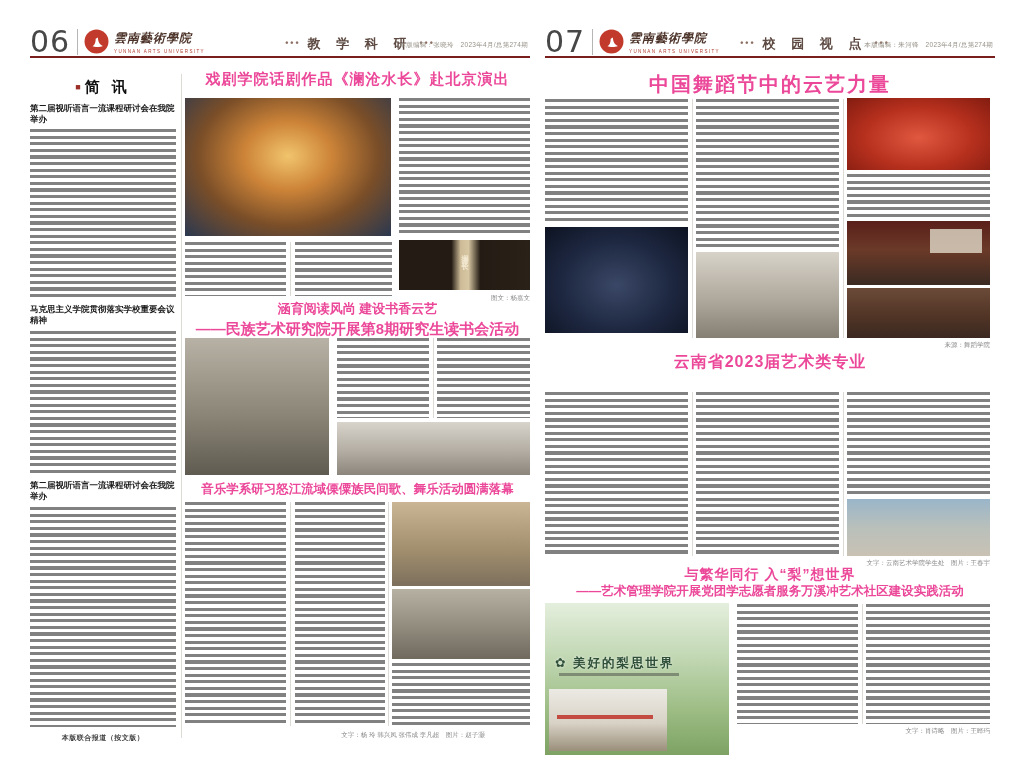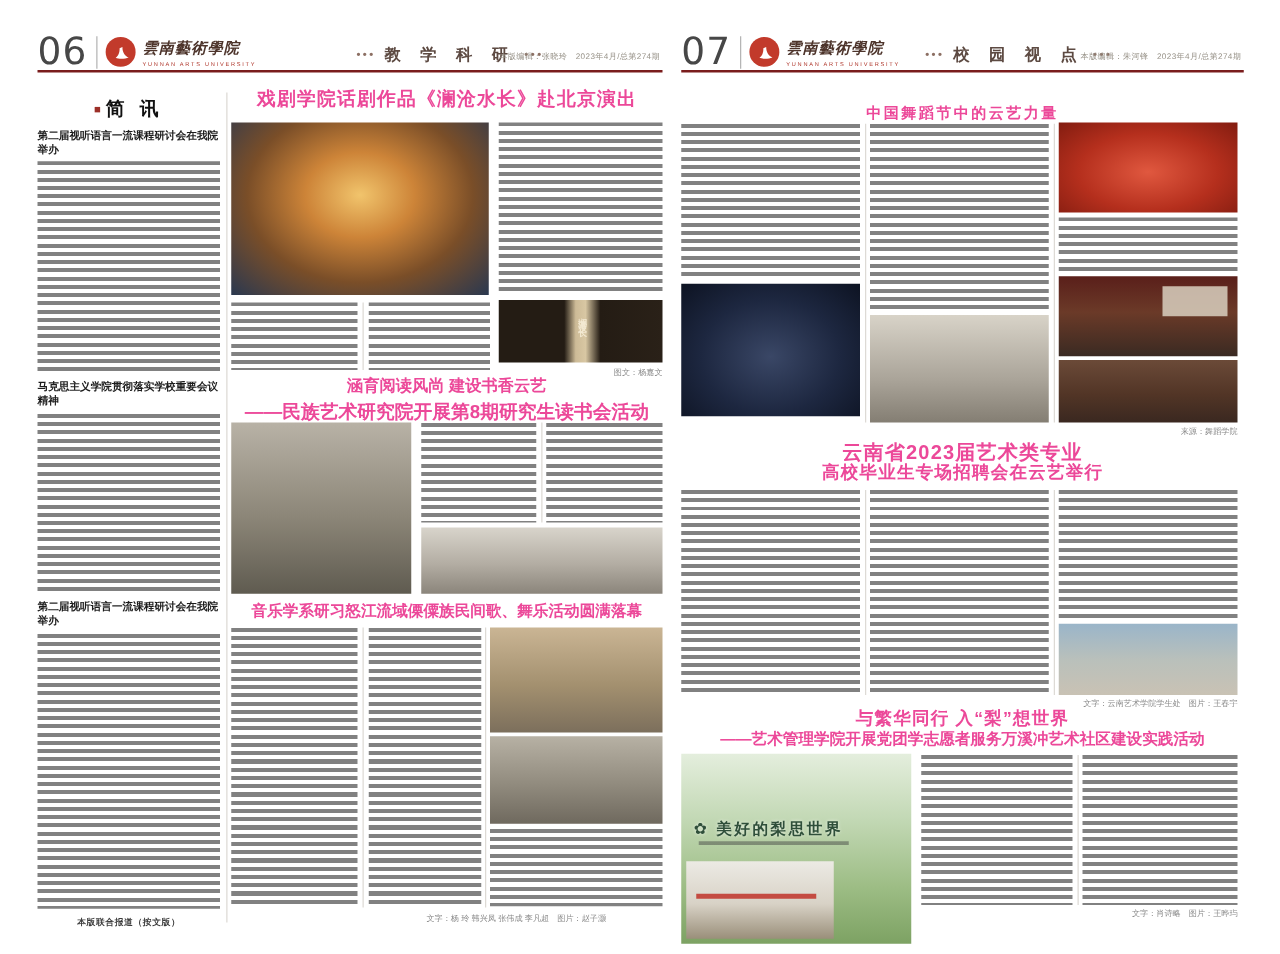--- a/index.html
+++ b/index.html
@@ -124,37 +124,36 @@
   <div class="abs headline" style="left:185px;top:481px;width:345px;font-size:12.5px;">音乐学系研习怒江流域傈僳族民间歌、舞乐活动圆满落幕</div>
   <div class="abs greek" style="left:185px;top:502px;width:101px;height:224px;"></div>
   <div class="abs vrule" style="left:290px;top:502px;height:224px;"></div>
   <div class="abs greek" style="left:295px;top:502px;width:90px;height:224px;"></div>
   <div class="abs vrule" style="left:388px;top:502px;height:224px;"></div>
   <div class="photo ph-music1" style="left:392px;top:502px;width:138px;height:84px;"></div>
   <div class="photo ph-music2" style="left:392px;top:589px;width:138px;height:70px;"></div>
   <div class="abs greek" style="left:392px;top:663px;width:138px;height:62px;"></div>
   <div class="abs caption" style="left:296px;top:731px;width:234px;text-align:center;">文字：杨 玲 韩兴凤 张伟成 李凡超　图片：赵子灏</div>
 
-  <div class="abs headline" style="left:545px;top:82px;width:450px;font-size:12px;letter-spacing:2px;">中国舞蹈节中的云艺力量</div>
+  <div class="abs headline" style="left:545px;top:71px;width:450px;font-size:20px;letter-spacing:2px;">中国舞蹈节中的云艺力量</div>
   <div class="abs greek" style="left:545px;top:99px;width:143px;height:125px;"></div>
   <div class="abs vrule" style="left:692px;top:99px;height:239px;"></div>
   <div class="abs greek" style="left:696px;top:99px;width:143px;height:150px;"></div>
   <div class="abs vrule" style="left:843px;top:99px;height:239px;"></div>
   <div class="photo ph-reddance" style="left:847px;top:98px;width:143px;height:72px;"></div>
   <div class="abs greek" style="left:847px;top:174px;width:143px;height:44px;"></div>
   <div class="photo ph-podium" style="left:847px;top:221px;width:143px;height:64px;">
     <div class="screen"></div>
   </div>
   <div class="photo ph-interview" style="left:847px;top:288px;width:143px;height:50px;"></div>
   <div class="photo ph-darkstage" style="left:545px;top:227px;width:143px;height:106px;"></div>
   <div class="photo ph-dancegroup" style="left:696px;top:252px;width:143px;height:86px;"></div>
   <div class="abs caption" style="left:847px;top:341px;width:143px;text-align:right;">来源：舞蹈学院</div>
 
   <div class="abs headline" style="left:545px;top:352px;width:450px;font-size:16px;letter-spacing:1px;">云南省2023届艺术类专业</div>
-  <div class="abs headline" style="left:545px;top:369px;width:450px;font-size:14px;letter-spacing:1px;">高校毕业生专场招聘会在云艺举行</div>
   <div class="abs greek" style="left:545px;top:392px;width:143px;height:164px;"></div>
   <div class="abs vrule" style="left:692px;top:392px;height:164px;"></div>
   <div class="abs greek" style="left:696px;top:392px;width:143px;height:164px;"></div>
   <div class="abs vrule" style="left:843px;top:392px;height:164px;"></div>
   <div class="abs greek" style="left:847px;top:392px;width:143px;height:104px;"></div>
   <div class="photo ph-jobfair" style="left:847px;top:499px;width:143px;height:57px;"></div>
   <div class="abs caption" style="left:770px;top:559px;width:220px;text-align:right;">文字：云南艺术学院学生处　图片：王春宇</div>
 
   <div class="abs headline" style="left:545px;top:583px;width:450px;font-size:12.5px;">——艺术管理学院开展党团学志愿者服务万溪冲艺术社区建设实践活动</div>
   <div class="abs headline" style="left:545px;top:566px;width:450px;font-size:14px;letter-spacing:1px;">与繁华同行 入“梨”想世界</div>

